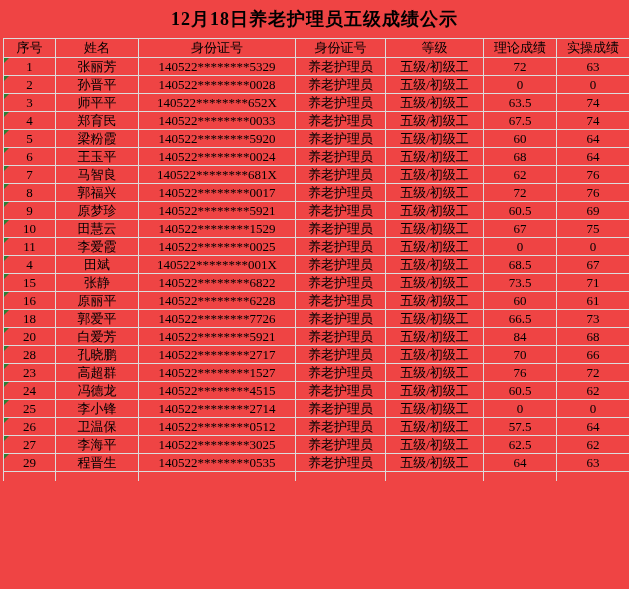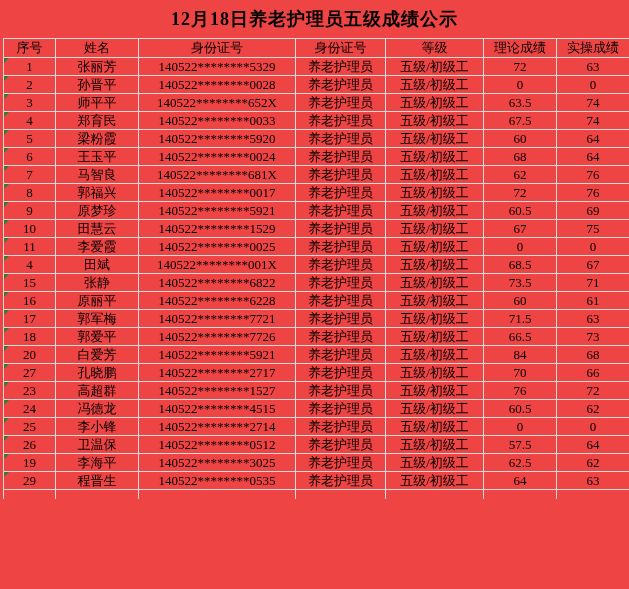--- a/index.html
+++ b/index.html
@@ -195,48 +195,39 @@
         <tr>
           <td><span class="err-tri"></span><span class="cell-val">16</span></td>
           <td><span class="cell-val">原丽平</span></td>
           <td><span class="cell-val">140522********6228</span></td>
           <td><span class="cell-val">养老护理员</span></td>
           <td><span class="cell-val">五级/初级工</span></td>
           <td><span class="cell-val">60</span></td>
           <td><span class="cell-val">61</span></td>
         </tr>
         <tr>
-          <td><span class="err-tri"></span><span class="cell-val">17</span></td>
-          <td><span class="cell-val">郭军梅</span></td>
-          <td><span class="cell-val">140522********7721</span></td>
-          <td><span class="cell-val">养老护理员</span></td>
-          <td><span class="cell-val">五级/初级工</span></td>
-          <td><span class="cell-val">71.5</span></td>
-          <td><span class="cell-val">63</span></td>
-        </tr>
-        <tr>
           <td><span class="err-tri"></span><span class="cell-val">18</span></td>
           <td><span class="cell-val">郭爱平</span></td>
           <td><span class="cell-val">140522********7726</span></td>
           <td><span class="cell-val">养老护理员</span></td>
           <td><span class="cell-val">五级/初级工</span></td>
           <td><span class="cell-val">66.5</span></td>
           <td><span class="cell-val">73</span></td>
         </tr>
         <tr>
           <td><span class="err-tri"></span><span class="cell-val">20</span></td>
           <td><span class="cell-val">白爱芳</span></td>
           <td><span class="cell-val">140522********5921</span></td>
           <td><span class="cell-val">养老护理员</span></td>
           <td><span class="cell-val">五级/初级工</span></td>
           <td><span class="cell-val">84</span></td>
           <td><span class="cell-val">68</span></td>
         </tr>
         <tr>
-          <td><span class="err-tri"></span><span class="cell-val">27</span></td>
+          <td><span class="err-tri"></span><span class="cell-val">28</span></td>
           <td><span class="cell-val">孔晓鹏</span></td>
           <td><span class="cell-val">140522********2717</span></td>
           <td><span class="cell-val">养老护理员</span></td>
           <td><span class="cell-val">五级/初级工</span></td>
           <td><span class="cell-val">70</span></td>
           <td><span class="cell-val">66</span></td>
         </tr>
         <tr>
           <td><span class="err-tri"></span><span class="cell-val">23</span></td>
           <td><span class="cell-val">高超群</span></td>
@@ -267,21 +258,21 @@
         <tr>
           <td><span class="err-tri"></span><span class="cell-val">26</span></td>
           <td><span class="cell-val">卫温保</span></td>
           <td><span class="cell-val">140522********0512</span></td>
           <td><span class="cell-val">养老护理员</span></td>
           <td><span class="cell-val">五级/初级工</span></td>
           <td><span class="cell-val">57.5</span></td>
           <td><span class="cell-val">64</span></td>
         </tr>
         <tr>
-          <td><span class="err-tri"></span><span class="cell-val">19</span></td>
+          <td><span class="err-tri"></span><span class="cell-val">27</span></td>
           <td><span class="cell-val">李海平</span></td>
           <td><span class="cell-val">140522********3025</span></td>
           <td><span class="cell-val">养老护理员</span></td>
           <td><span class="cell-val">五级/初级工</span></td>
           <td><span class="cell-val">62.5</span></td>
           <td><span class="cell-val">62</span></td>
         </tr>
         <tr>
           <td><span class="err-tri"></span><span class="cell-val">29</span></td>
           <td><span class="cell-val">程晋生</span></td>

